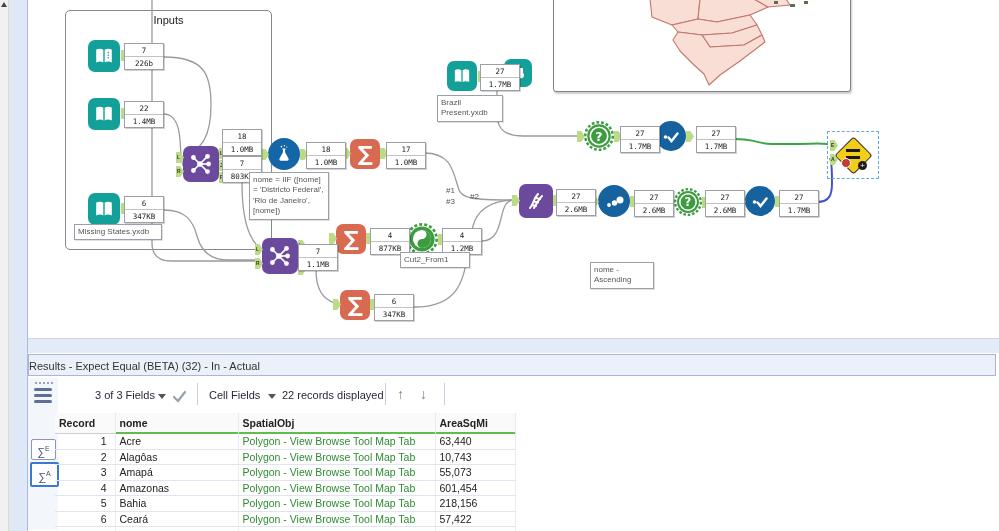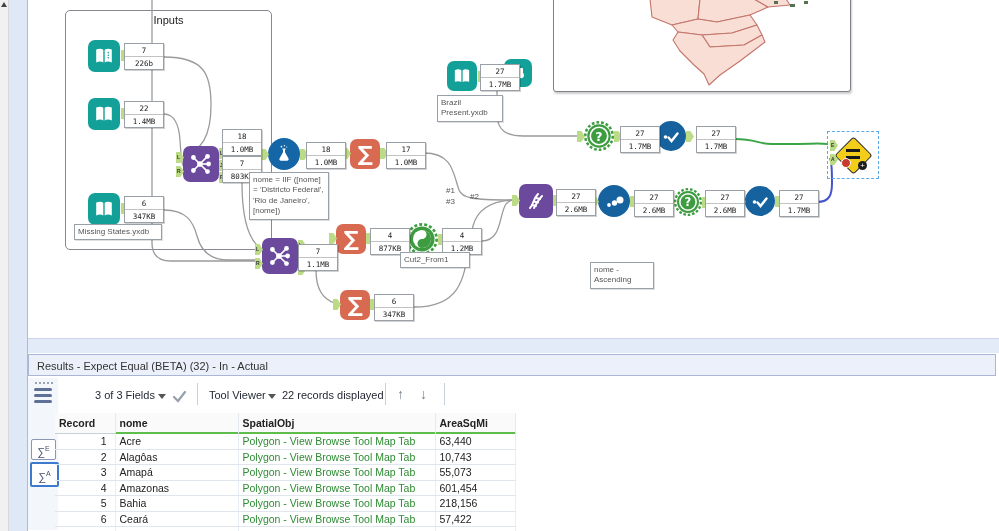--- a/index.html
+++ b/index.html
@@ -33,21 +33,21 @@
   
   #expect{position:absolute;left:827px;top:131px;width:50px;height:46px;border:1.5px dashed #5CA8E8;z-index:4;}
   .eq-diamond{position:absolute;left:12px;top:10px;width:25px;height:25px;background:#F2CE1B;border:1.6px solid #2B2B2B;border-radius:3px;transform:rotate(45deg);}
   .eq-bar{position:absolute;width:14px;height:3.2px;background:#1A1A1A;left:18px;}
   .dot-red{position:absolute;left:13px;top:26px;width:8px;height:8px;border-radius:50%;background:#C8392E;border:1px solid #fff;z-index:6;}
   .dot-plus{position:absolute;left:30px;top:29px;width:9px;height:9px;border-radius:50%;background:#1C1C1C;color:#fff;font-size:8px;line-height:9px;text-align:center;z-index:6;}
   
   #splitter{position:absolute;left:27px;top:338px;width:972px;height:15px;background:#E4EBF8;border-top:1px solid #CBD6EA;}
   #results{position:absolute;left:27px;top:353px;width:972px;height:178px;background:#fff;}
   #results-header{position:absolute;left:1px;top:1px;width:968px;height:22px;background:#EBF0FA;border:1px solid #A9B7D4;
-                  font-size:11px;color:#333;line-height:22px;padding-left:8px;box-sizing:border-box;}
+                  font-size:11px;color:#333;line-height:22px;box-sizing:border-box;}
   #side-col{position:absolute;left:1px;top:25px;width:30px;height:152px;background:#F3F6FB;}
   .gripper{position:absolute;left:6px;top:3px;width:20px;height:4px;
            background:radial-gradient(circle,#9AA2B2 1px,transparent 1.3px);background-size:4px 4px;background-repeat:repeat-x;}
   .burger{position:absolute;left:6px;top:10px;width:18px;height:17px;}
   .burger div{height:3.4px;background:#5E7096;border-radius:1.5px;margin-bottom:2.4px;}
   .sig-btn{position:absolute;left:3px;width:23px;height:19px;background:#fff;border:1px solid #8A97B0;border-radius:2px;
            text-align:center;font-size:11px;line-height:18px;color:#44506B;}
   .sig-btn sup{font-size:7px;}
   .sig-btn.sel{border:2px solid #3E79D0;left:2px;width:25px;height:21px;line-height:19px;}
   
@@ -467,21 +467,21 @@
     <div class="sig-btn sel" style="top:84px;"><span>∑</span><sup>A</sup></div>
   </div>
 
   <div id="res-toolbar">
     <span class="tb-item" style="left:37px;">3 of 3 Fields</span>
     <span class="caret" style="left:100px;top:14px;"></span>
     <svg class="tb-item" style="left:114px;top:10px;" width="15" height="13" viewBox="0 0 15 13">
           <path d="M2,7 l4,4 l7,-9" stroke="#97A0AE" stroke-width="2.2" fill="none" stroke-linecap="round"></path>
         </svg>
     <span class="tb-sep" style="left:139px;"></span>
-    <span class="tb-item" style="left:151px;">Tool Viewer</span>
+    <span class="tb-item" style="left:151px;">Cell Fields</span>
     <span class="caret" style="left:210px;top:14px;"></span>
     <span class="tb-item" style="left:224px;">22 records displayed</span>
     <span class="tb-sep" style="left:327px;"></span>
     <span class="tb-item tb-arrow" style="left:339px;">↑</span>
     <span class="tb-item tb-arrow" style="left:362px;">↓</span>
     <span class="tb-sep" style="left:386px;"></span>
   </div>
 
   <div id="res-table">
     <table>

